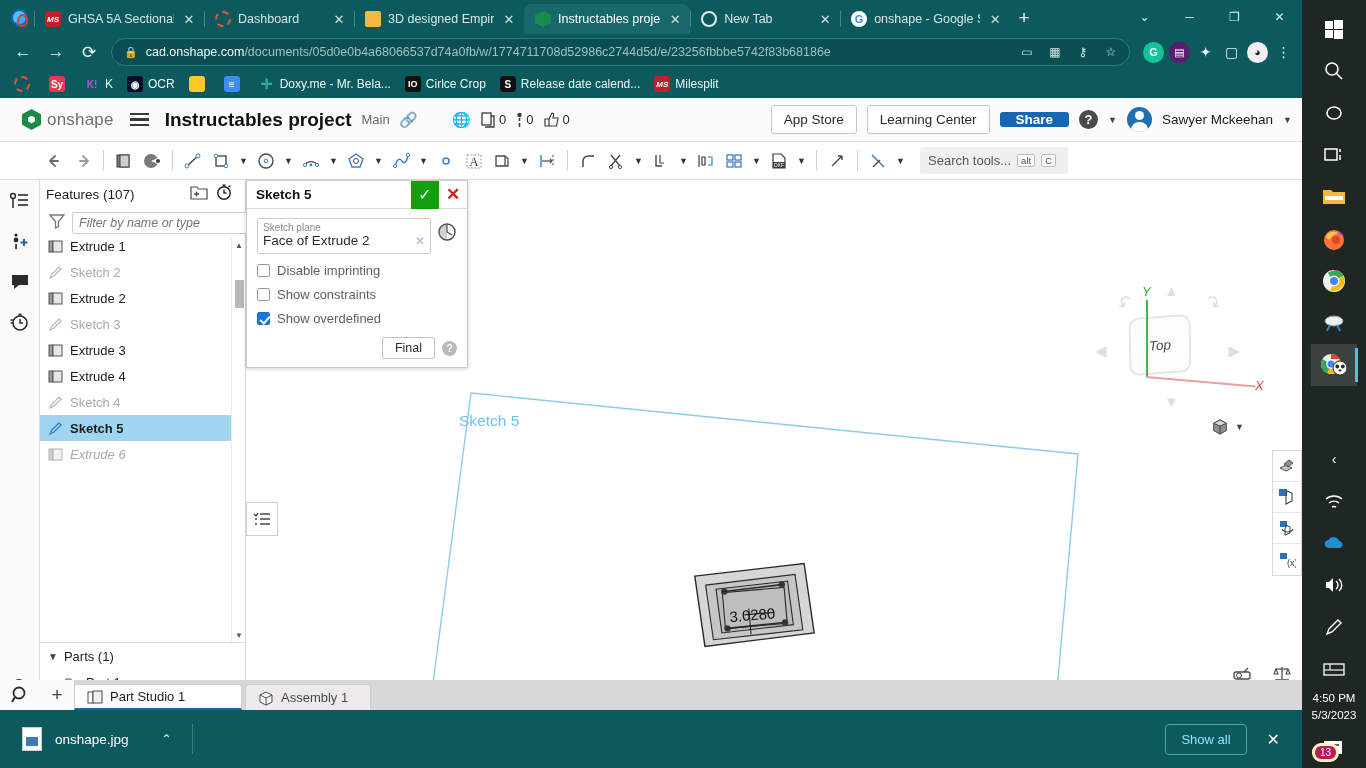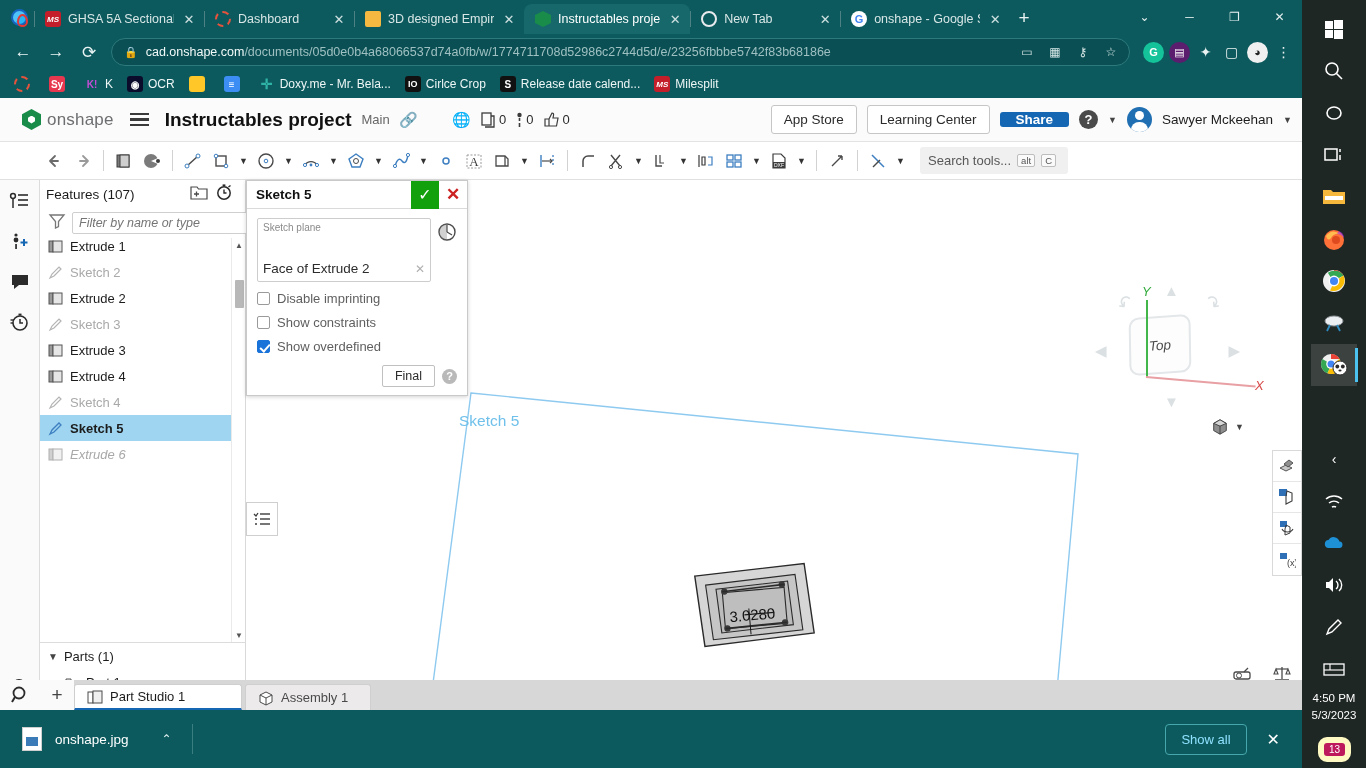--- a/index.html
+++ b/index.html
@@ -202,21 +202,21 @@
   .sdhead { height: 28px; display: flex; align-items: center; border-bottom: 1px solid #dadada; }
   .sdhead .t { flex: 1; padding-left: 9px; font-size: 13.5px; font-weight: bold; color: #111; }
   .sd-ok { width: 28px; height: 28px; background: #12a00d; color: #fff; display:flex;align-items:center;justify-content:center; font-size: 16px; }
   .sd-x { width: 28px; height: 28px; color: #cc2222; display:flex;align-items:center;justify-content:center; font-size: 17px; font-weight: bold;}
   .sdbody { padding: 9px 10px 8px 10px; }
   .sdplane-wrap { display: flex; align-items: flex-start; gap: 6px; }
   .sdplane {
     flex: 1; border: 1px solid #cdcdcd; border-radius: 2px; padding: 3px 5px 5px 5px; background: #fff;
   }
   .sdplane .lbl { font-size: 10px; color: #8a8a8a; }
-  .sdplane .valrow { display: flex; align-items: center; margin-top: 28px; }
+  .sdplane .valrow { display: flex; align-items: center; }
   .sdplane .val { flex: 1; font-size: 13.5px; color: #2c2c2c; }
   .sdplane .clr { font-size: 12px; color: #b0b0b0; }
   .sdclock { width: 20px; height: 20px; margin-top: 4px; }
   .ckrow { display: flex; align-items: center; gap: 7px; margin-top: 9px; }
   .ckbox { width: 13px; height: 13px; border: 1px solid #9a9a9a; border-radius: 2px; background: #fff; }
   .ckbox.on { background: #1a73d9; border-color: #1a73d9; position: relative; }
   .ckbox.on:after {
     content: ""; position: absolute; left: 4px; top: 1px; width: 4px; height: 8px;
     border: solid #fff; border-width: 0 2px 2px 0; transform: rotate(42deg);
   }
@@ -303,22 +303,22 @@
   }
   .tbi { width: 46px; height: 42px; display:flex;align-items:center;justify-content:center; position:relative; }
   .tbi.active { background: #3b4240; }
   .tbi.active:before {
     content:""; position:absolute; right:-1px; top:4px; bottom:4px; width:3px; background:#4cc2f1;
   }
   .tb-flex { flex: 1; }
   .clock { color: #fff; font-size: 11.5px; text-align: center; line-height: 1.5; padding-bottom: 4px;}
   .notif { position: relative; width:46px;height:40px;display:flex;align-items:center;justify-content:center;}
   .badge {
-    position:absolute; right: 6px; bottom: 6px; background: #be185d; color: #fff;
-    border-radius: 9px; font-size: 10px; padding: 1px 5px; border: 6px solid #fef9c3;
+    position:absolute; right: 18px; bottom: 6px; background: #be185d; color: #fff;
+    border-radius: 9px; font-size: 10px; padding: 1px 5px; border: 3px solid #fef9c3;
   }
 </style>
 </head>
 <body>
 
 <div id="root">
 
   <div class="browser">
     <div class="tabstrip">
       <div class="chrome-menu-dot">

